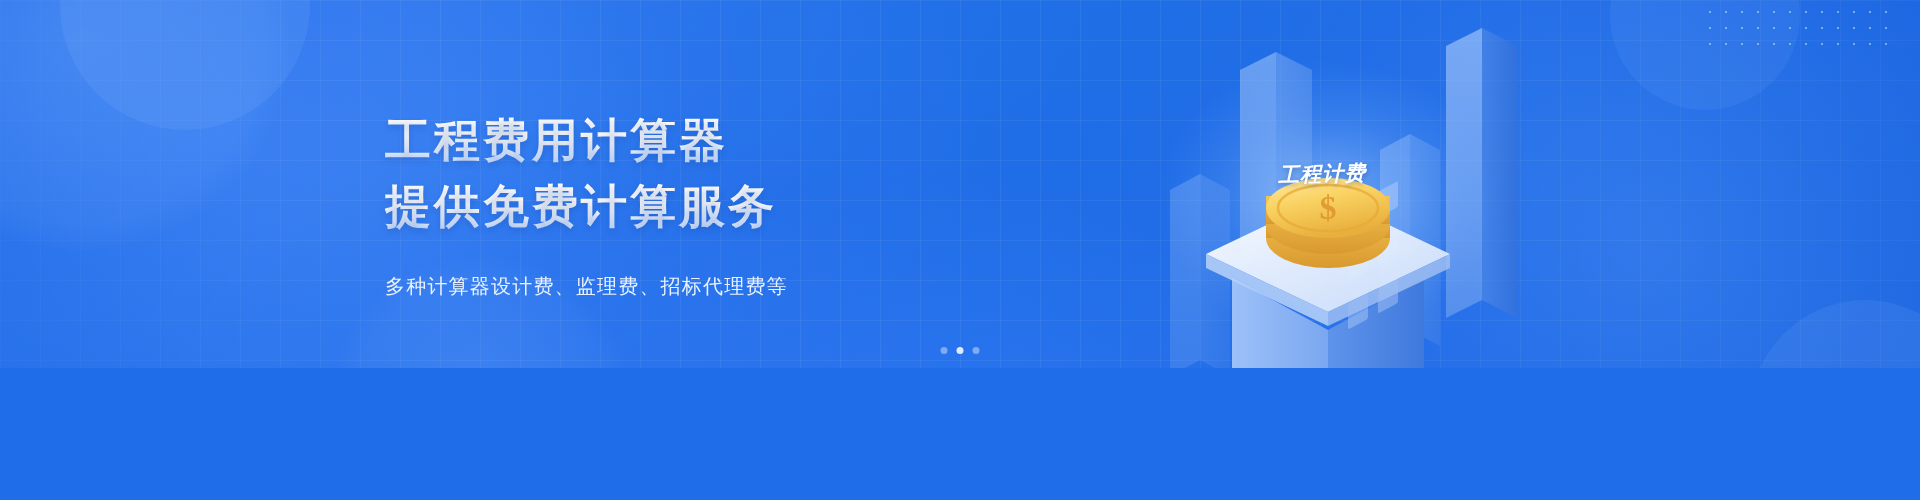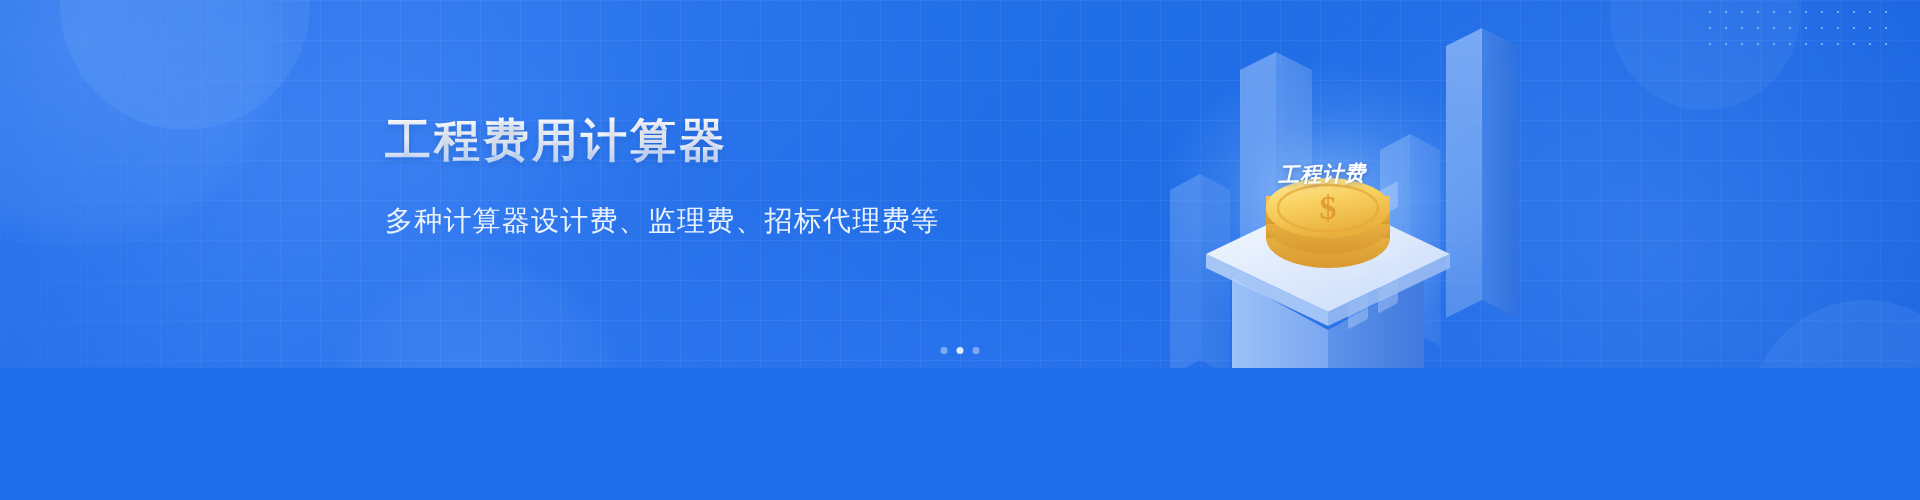--- a/index.html
+++ b/index.html
@@ -95,21 +95,21 @@
     -webkit-text-fill-color:transparent;
     text-shadow:0 3px 6px rgba(10,50,130,0.20);
     white-space:nowrap;
   }
   .title-line + .title-line { margin-top:6px; }
 
   .sub {
     margin-top:32px;
   }
   .sub-line {
-    font-size:28px;
+    font-size:20px;
     line-height:37px;
     letter-spacing:1.2px;
     color:#eaf2ff;
     white-space:nowrap;
     font-weight:normal;
   }
 
   
   .art {
     position:absolute;
@@ -164,20 +164,21 @@
   <div class="circ circ-2"></div>
   <div class="circ circ-3"></div>
   <div class="circ circ-4"></div>
   <div class="circ circ-5"></div>
   <div class="circ circ-6"></div>
 
   <div class="dots"></div>
 
   <div class="copy">
     <div class="title-line">工程费用计算器</div>
+    <div class="title-line">提供免费计算服务</div>
 
     <div class="sub">
       <div class="sub-line">多种计算器设计费、监理费、招标代理费等</div>
     </div>
   </div>
 
   <div class="art">
     <svg viewBox="0 0 520 500" xmlns="http://www.w3.org/2000/svg">
       <defs>
         <linearGradient id="gBarA" x1="0" y1="0" x2="0" y2="1">

